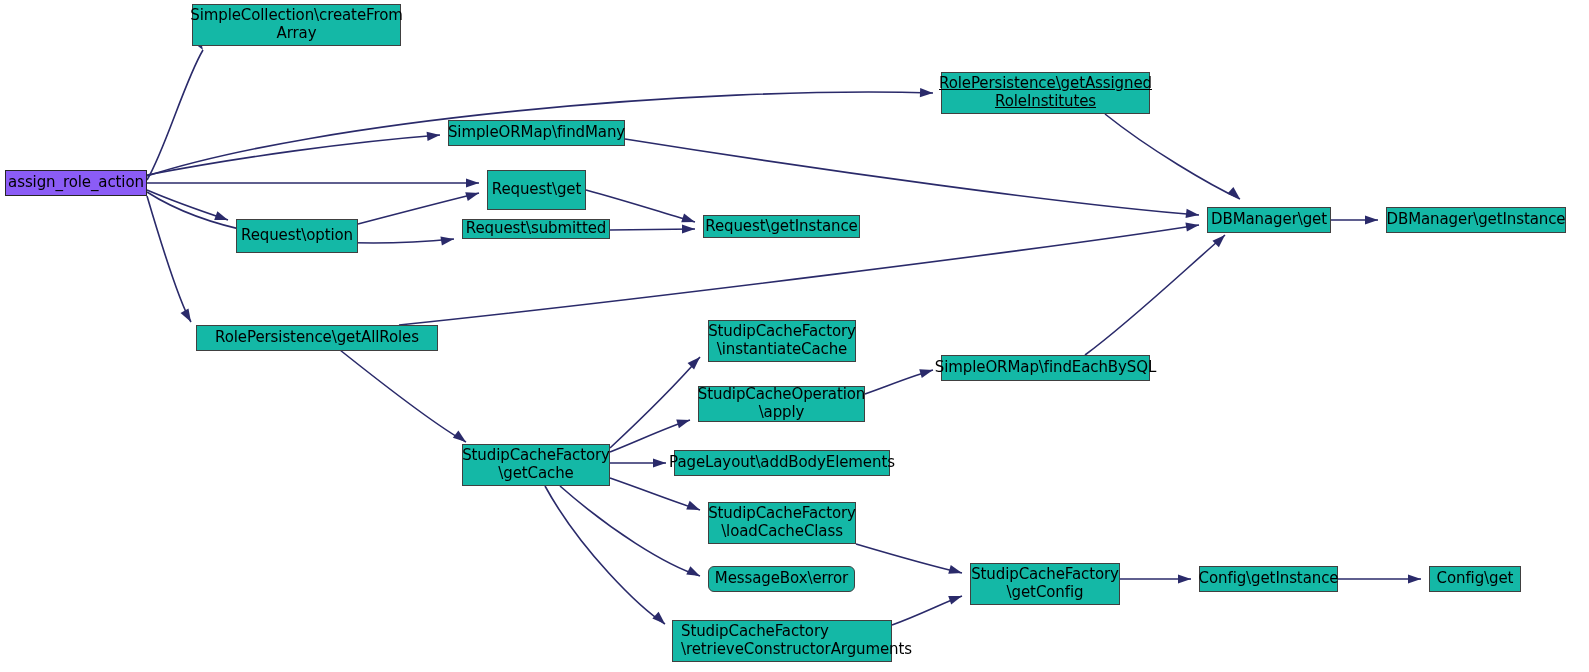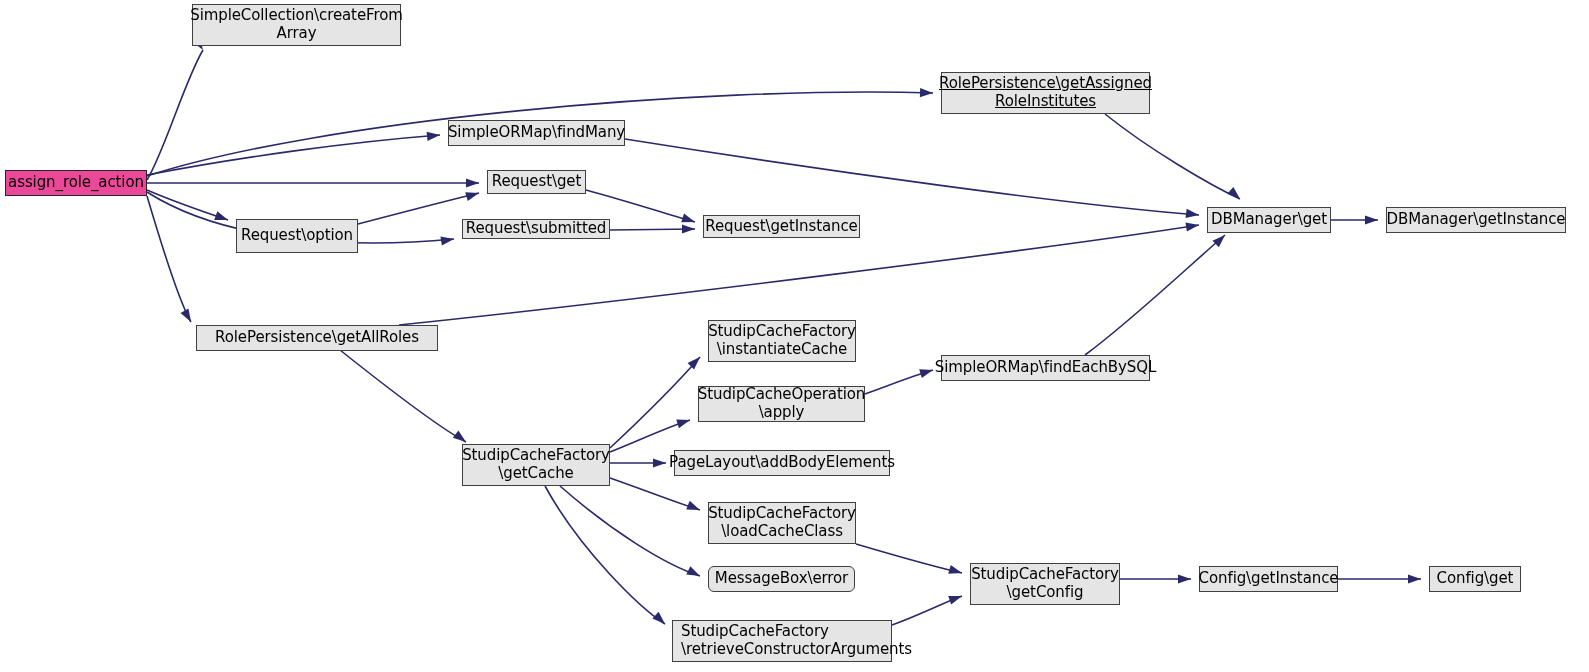--- a/index.html
+++ b/index.html
@@ -28,34 +28,34 @@
     stroke-width: 1.6;
   }
   .edge-head {
     fill: #2a2a6a;
     stroke: none;
   }
   .node-box {
     position: absolute;
     box-sizing: border-box;
     border: 1.4px solid #404040;
-    background: #e5e5e5;
+    background: #14b8a6;
     display: flex;
     align-items: center;
     justify-content: center;
     text-align: center;
     color: #000000;
     font-size: 15px;
     line-height: 1.18;
     letter-spacing: -0.1px;
     white-space: pre-line;
     padding: 0 4px;
   }
   .node-box.root-node {
-    background: #ec4899;
+    background: #8b5cf6;
     border-color: #262626;
   }
   .node-box.align-left {
     justify-content: flex-start;
     text-align: left;
     padding-left: 8px;
   }
 </style>
 </head>
 <body>
@@ -121,21 +121,21 @@
         <polygon points="0,0 -13,-4.6 -13,4.6" class="edge-head" transform="translate(1378,220) rotate(0)"></polygon>
       </g>
   </svg>
   <div id="nodes-layer">
       <div class="node-box root-node" style="left: 5px; top: 170px; width: 142px; height: 26px;">assign_role_action</div>
       <div class="node-box" style="left: 192px; top: 4px; width: 209px; height: 42px;">SimpleCollection\createFrom
 Array</div>
       <div class="node-box" style="left: 941px; top: 72px; width: 209px; height: 42px; text-decoration: underline;">RolePersistence\getAssigned
 RoleInstitutes</div>
       <div class="node-box" style="left: 448px; top: 120px; width: 177px; height: 26px;">SimpleORMap\findMany</div>
-      <div class="node-box" style="left: 487px; top: 170px; width: 99px; height: 24px;">Request\get</div>
+      <div class="node-box" style="left: 487px; top: 170px; width: 99px; height: 40px;">Request\get</div>
       <div class="node-box" style="left: 236px; top: 219px; width: 122px; height: 34px;">Request\option</div>
       <div class="node-box" style="left: 462px; top: 219px; width: 148px; height: 20px;">Request\submitted</div>
       <div class="node-box" style="left: 703px; top: 215px; width: 157px; height: 23px;">Request\getInstance</div>
       <div class="node-box" style="left: 1207px; top: 207px; width: 124px; height: 26px;">DBManager\get</div>
       <div class="node-box" style="left: 1386px; top: 207px; width: 180px; height: 26px;">DBManager\getInstance</div>
       <div class="node-box" style="left: 196px; top: 304px; width: 242px; height: 26px; margin-top: 21px;">RolePersistence\getAllRoles</div>
       <div class="node-box" style="left: 708px; top: 320px; width: 148px; height: 42px;">StudipCacheFactory
 \instantiateCache</div>
       <div class="node-box" style="left: 941px; top: 355px; width: 209px; height: 26px;">SimpleORMap\findEachBySQL</div>
       <div class="node-box" style="left: 698px; top: 386px; width: 167px; height: 36px;">StudipCacheOperation

